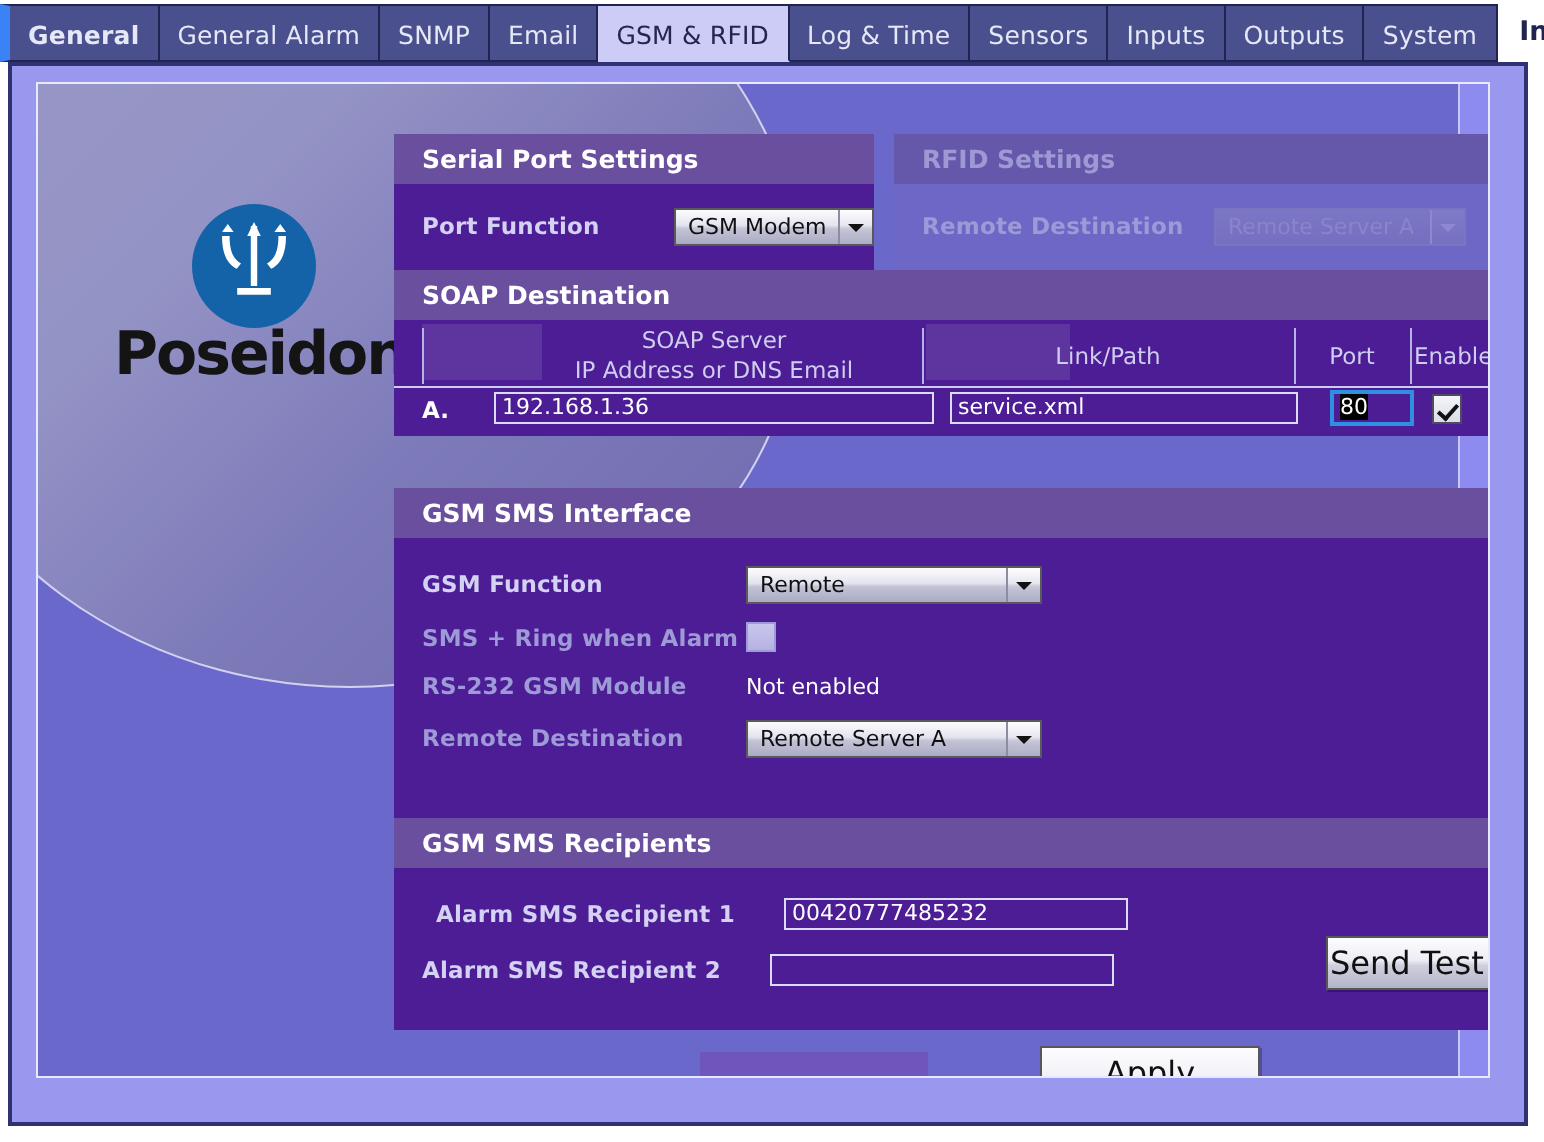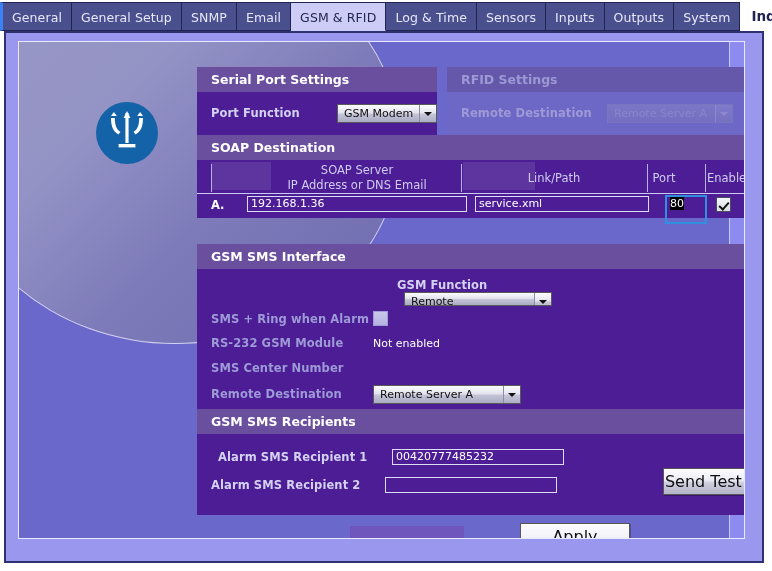--- a/index.html
+++ b/index.html
@@ -20,21 +20,21 @@
     background:#4a4f8e;color:#e6e8f7;
     font-size:12.5px;
     padding:0 9px;
     border-right:1px solid #20244f;
     border-top:1px solid #20244f;
     border-bottom:1px solid #20244f;
     white-space:nowrap;
     box-sizing:border-box;
     letter-spacing:.1px;
   }
-  .tab:first-child{border-left:3px solid #3b82f6;}
+  .tab:first-child{border-left:5px solid #3b82f6;font-weight:bold;}
   .tab.active{
     background:#ccccf7;color:#23264f;
     border-bottom:1px solid #ccccf7;
   }
   #indexpage{
     height:29px;line-height:29px;
     margin-left:11px;
     color:#20244f;font-weight:bold;font-size:13.5px;
     white-space:nowrap;
   }
@@ -178,21 +178,21 @@
     margin-left:46px;
   }
   
   .val{color:#ffffff;font-size:11px;}
 </style>
 </head>
 <body>
 
 <div id="tabbar">
   <div class="tab">General</div>
-  <div class="tab">General Setup</div>
+  <div class="tab">General Alarm</div>
   <div class="tab">SNMP</div>
   <div class="tab">Email</div>
   <div class="tab active">GSM &amp; RFID</div>
   <div class="tab">Log &amp; Time</div>
   <div class="tab">Sensors</div>
   <div class="tab">Inputs</div>
   <div class="tab">Outputs</div>
   <div class="tab">System</div>
   <div id="indexpage">Index Page</div>
 </div>
@@ -210,20 +210,21 @@
         <svg width="40" height="44" viewBox="0 0 40 44">
           <path fill="#ffffff" d="M18.4 2 h3.2 v30 h-3.2 z"></path>
           <path fill="#ffffff" d="M20 0 l3.4 7 h-6.8 z"></path>
           <path fill="#ffffff" d="M4 7 c0 9 2.6 14 7.4 16.4 l2.1 -2.6 C9.6 18.6 7.8 14.4 7.8 7 z"></path>
           <path fill="#ffffff" d="M4 5 l5.8 0 l-2.9 -4 z"></path>
           <path fill="#ffffff" d="M36 7 c0 9 -2.6 14 -7.4 16.4 l-2.1 -2.6 C30.4 18.6 32.2 14.4 32.2 7 z"></path>
           <path fill="#ffffff" d="M36 5 l-5.8 0 l2.9 -4 z"></path>
           <path fill="#ffffff" d="M11.6 33 h16.8 v3.4 h-16.8 z"></path>
         </svg>
       </div>
+      <div class="word">Poseidon</div>
     </div>
 
     <div class="sect" style="left:178px;top:25px;width:240px;">
       <div class="sect-head">Serial Port Settings</div>
       <div class="sect-body" style="height:32px;">
         <div class="row">
           <span class="lbl" style="width:126px;">Port Function</span>
           <span class="sel" style="width:102px;">
             <span>GSM Modem</span>
             <span class="arrowbox">
@@ -258,59 +259,55 @@
           <div class="thbg" style="left:266px;width:72px;"></div>
           <div class="vline" style="left:14px;"></div>
           <div class="vline" style="left:264px;"></div>
           <div class="vline" style="left:450px;"></div>
           <div class="vline" style="left:508px;"></div>
           <div class="th" style="left:60px;width:200px;top:3px;">
             <div>SOAP Server</div>
             <div>IP Address or DNS Email</div>
           </div>
           <div class="th" style="left:266px;width:182px;top:11px;">Link/Path</div>
-          <div class="th" style="left:440px;width:54px;top:11px;text-align:center;">Port</div>
+          <div class="th" style="left:452px;width:54px;top:11px;text-align:center;">Port</div>
           <div class="th" style="left:510px;width:36px;top:11px;">Enable</div>
           <div class="hline" style="top:33px;"></div>
         </div>
 
         <div style="position:relative;height:24px;">
           <span style="position:absolute;left:14px;top:4px;color:#ffffff;font-weight:bold;font-size:11.5px;">A.</span>
           <span class="inp" style="position:absolute;left:38px;top:2px;width:220px;">192.168.1.36</span>
           <span class="inp" style="position:absolute;left:266px;top:2px;width:174px;">service.xml</span>
-          <span class="inp focus" style="position:absolute;left:456px;top:1px;width:42px;height:29px;line-height:13px;"><span class="sel-text">80</span></span>
+          <span class="inp focus" style="position:absolute;left:456px;top:1px;width:42px;height:18px;line-height:13px;"><span class="sel-text">80</span></span>
           <span class="cb on" style="position:absolute;left:519px;top:3px;"></span>
         </div>
 
       </div>
     </div>
 
     <div class="sect" style="left:178px;top:202px;width:548px;">
       <div class="sect-head">GSM SMS Interface</div>
       <div class="sect-body" style="height:138px;">
-        <div class="row" style="height:28px;flex-direction:column;">
+        <div class="row" style="height:28px;">
           <span class="lbl">GSM Function</span>
           <span class="sel" style="width:148px;">
             <span>Remote</span>
             <span class="arrowbox">
                 <i></i>
               </span>
           </span>
         </div>
         <div class="row" style="height:25px;">
           <span class="lbl dim">SMS + Ring when Alarm</span>
           <span class="cb off"></span>
         </div>
         <div class="row" style="height:24px;">
           <span class="lbl dim">RS-232 GSM Module</span>
           <span class="val">Not enabled</span>
-        </div>
-        <div class="row" style="height:25px;">
-          <span class="lbl dim">SMS Center Number</span>
-          <span class="val"></span>
         </div>
         <div class="row" style="height:28px;">
           <span class="lbl dim">Remote Destination</span>
           <span class="sel" style="width:148px;">
             <span>Remote Server A</span>
             <span class="arrowbox">
                 <i></i>
               </span>
           </span>
         </div>

